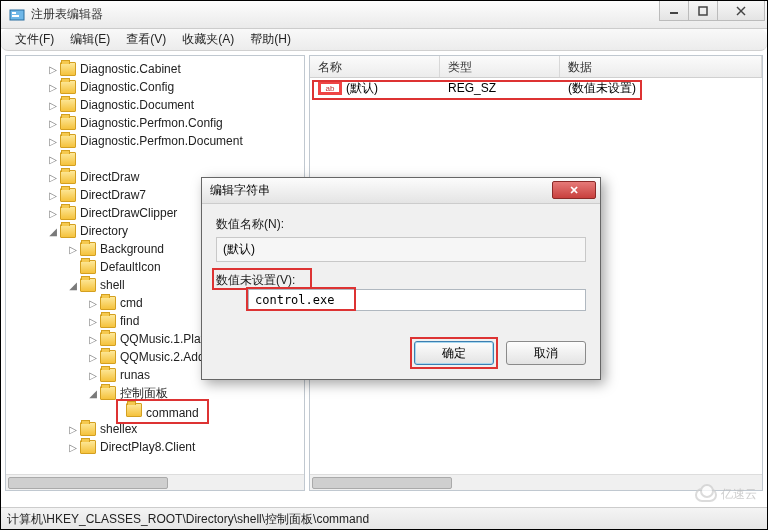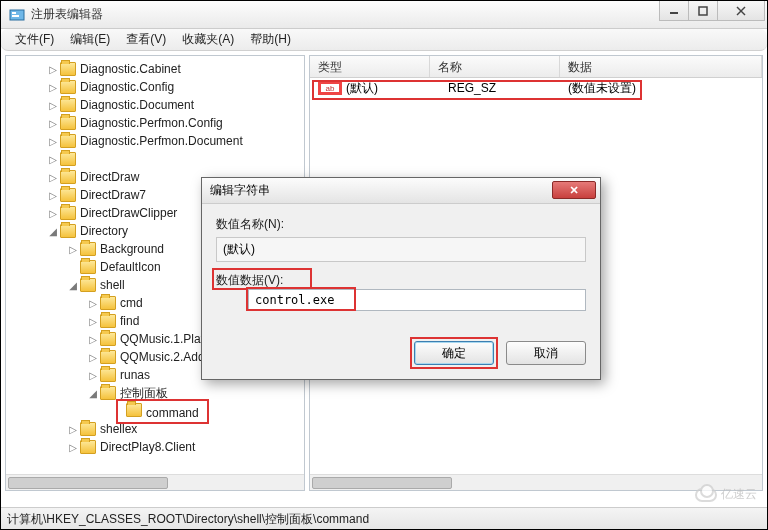--- a/index.html
+++ b/index.html
@@ -236,22 +236,22 @@
           <span class="folder"></span>
           <span class="tree-label">DirectPlay8.Client</span>
         </div>
       </div>
     <div class="hscroll">
         <div class="thumb" style="left:2px; width:160px;"></div>
       </div>
   </div>
   <div class="right">
     <div class="listhdr">
+      <div style="width:130px">名称</div>
       <div style="width:120px">类型</div>
-      <div style="width:130px">名称</div>
       <div style="flex:1">数据</div>
     </div>
     <div class="listrow" style="position:relative;">
       <div class="cell" style="width:130px; display:flex; align-items:center;">
         <span class="ab-icon">ab</span>
         <span>(默认)</span>
       </div>
       <div class="cell" style="width:120px">REG_SZ</div>
       <div class="cell" style="flex:1">(数值未设置)</div>
     </div>
@@ -264,21 +264,21 @@
 
 <div class="dialog">
   <div class="dlg-tb">
     <span>编辑字符串</span>
     <div class="dlg-close">✕</div>
   </div>
   <div class="dlg-body">
     <div class="dlg-label">数值名称(N):</div>
     <div class="dlg-ro">(默认)</div>
     <div style="position:relative; display:inline-block;">
-      <span class="dlg-label">数值数据(V):</span>
+      <span class="dlg-label">数值未设置(V):</span>
       <div class="hl-abs" style="left:-4px; top:-4px; width:100px; height:22px;"></div>
     </div>
     <div style="position:relative;margin-left:32px;">
       <input class="dlg-input" value="control.exe" style="">
       <div class="hl-abs" style="left:-2px; top:-2px; width:110px; height:24px;"></div>
     </div>
     <div class="dlg-btns">
       <div style="position:relative;">
         <button class="dlg-btn primary">确定</button>
         <div class="hl-abs" style="left:-4px; top:-4px; width:88px; height:32px;"></div>

